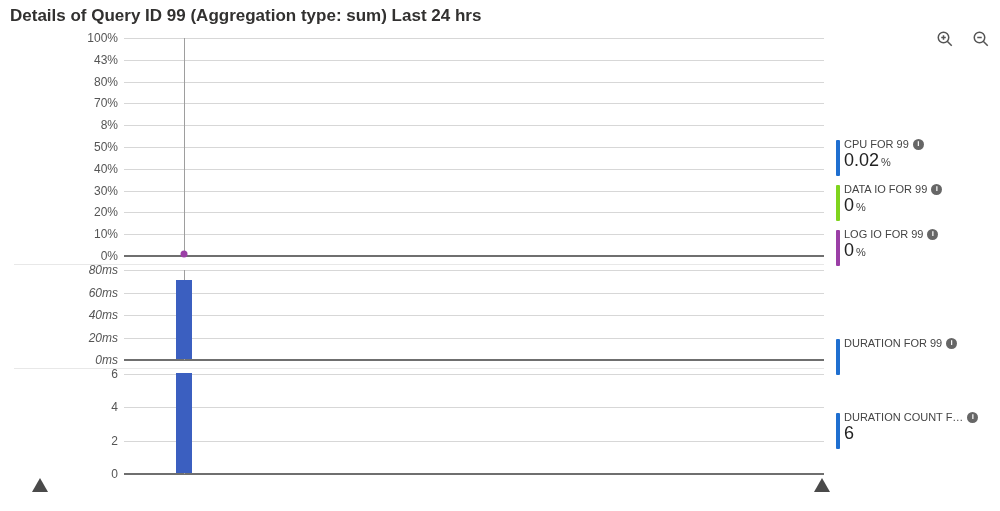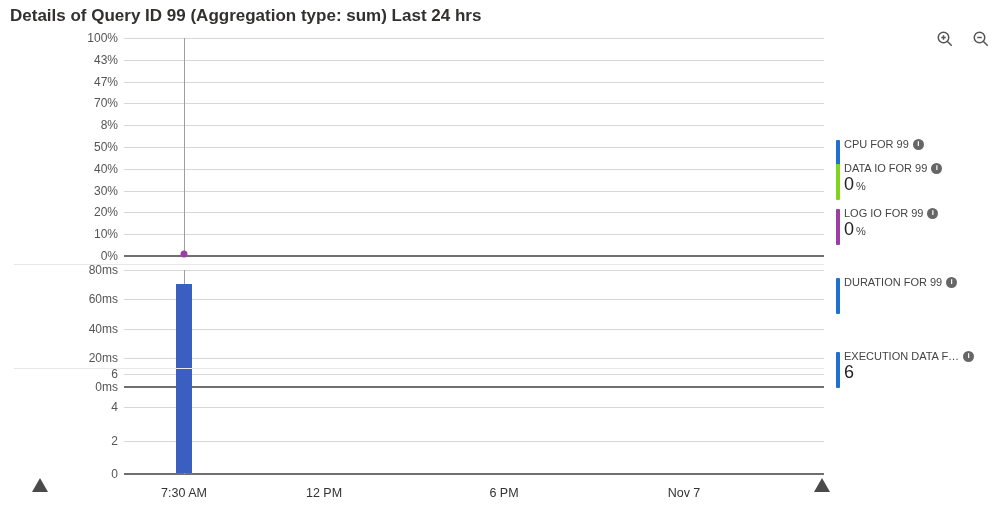--- a/index.html
+++ b/index.html
@@ -190,21 +190,21 @@
     </svg>
   </span>
 </div>
 
 <div class="chart-area">
 
   <div class="panel" style="top:0; height:218px;">
     <div class="y-label-col">
       <div class="y-label" style="top:0%">100%</div>
       <div class="y-label" style="top:10%">43%</div>
-      <div class="y-label" style="top:20%">47%</div>
+      <div class="y-label" style="top:20%">80%</div>
       <div class="y-label" style="top:30%">70%</div>
       <div class="y-label" style="top:40%">8%</div>
       <div class="y-label" style="top:50%">50%</div>
       <div class="y-label" style="top:60%">40%</div>
       <div class="y-label" style="top:70%">30%</div>
       <div class="y-label" style="top:80%">20%</div>
       <div class="y-label" style="top:90%">10%</div>
       <div class="y-label" style="top:100%">0%</div>
     </div>
     <div class="plot">
@@ -219,21 +219,21 @@
       <div class="gridline" style="top:80%"></div>
       <div class="gridline" style="top:90%"></div>
       <div class="baseline" style="top:calc(100% - 1px)"></div>
       <div class="vline" style="left:60px;"></div>
       <div class="dot" style="left:60px; top:99%;"></div>
     </div>
   </div>
 
   <div class="panel-sep" style="top:226px;"></div>
 
-  <div class="panel" style="top:232px; height:117px;">
+  <div class="panel" style="top:232px; height:90px;font-style:italic;">
     <div class="y-label-col">
       <div class="y-label" style="top:0%">80ms</div>
       <div class="y-label" style="top:25%">60ms</div>
       <div class="y-label" style="top:50%">40ms</div>
       <div class="y-label" style="top:75%">20ms</div>
       <div class="y-label" style="top:100%">0ms</div>
     </div>
     <div class="plot">
       <div class="gridline" style="top:0%"></div>
       <div class="gridline" style="top:25%"></div>
@@ -257,63 +257,58 @@
     <div class="plot">
       <div class="gridline" style="top:0%"></div>
       <div class="gridline" style="top:33.3%"></div>
       <div class="gridline" style="top:66.6%"></div>
       <div class="baseline" style="top:calc(100% - 1px)"></div>
       <div class="vline" style="left:60px;"></div>
       <div class="bar" style="left:52px; bottom:1px; height:100%;"></div>
     </div>
   </div>
 
-  <div class="x-axis" style="top:440px; width:700px;">
-    <div class="x-label" style="left:60px">7:30 AM</div>
-    <div class="x-label" style="left:200px">12 PM</div>
-    <div class="x-label" style="left:380px">6 PM</div>
-    <div class="x-label" style="left:560px">Nov 7</div>
-  </div>
 
   <div class="tri" style="left:18px;  top:440px;"></div>
   <div class="tri" style="left:800px; top:440px;"></div>
 </div>
 
 <div class="metrics">
   <div class="metric">
     <div class="swatch" style="background:#1f6fd0"></div>
     <div class="label">
         <span>CPU FOR 99</span>
         <span class="info-icon">i</span>
       </div>
+    <div class="value"><span>0.02</span><span class="unit">%</span></div>
   </div>
   <div class="metric">
     <div class="swatch" style="background:#7fd41e"></div>
     <div class="label">
         <span>DATA IO FOR 99</span>
         <span class="info-icon">i</span>
       </div>
     <div class="value"><span>0</span><span class="unit">%</span></div>
   </div>
   <div class="metric">
     <div class="swatch" style="background:#9b3fa6"></div>
     <div class="label">
         <span>LOG IO FOR 99</span>
         <span class="info-icon">i</span>
       </div>
     <div class="value"><span>0</span><span class="unit">%</span></div>
   </div>
-  <div class="metric" style="margin-top:36px;">
+  <div class="metric" style="margin-top:76px;">
     <div class="swatch" style="background:#1f6fd0"></div>
     <div class="label">
         <span>DURATION FOR 99</span>
         <span class="info-icon">i</span>
       </div>
   </div>
   <div class="metric" style="margin-top:62px;">
     <div class="swatch" style="background:#1f6fd0"></div>
     <div class="label">
-        <span>EXECUTION DATA F…</span>
+        <span>DURATION COUNT F…</span>
         <span class="info-icon">i</span>
       </div>
     <div class="value"><span>6</span><span class="unit"></span></div>
   </div>
 </div>
 
 </body></html>

